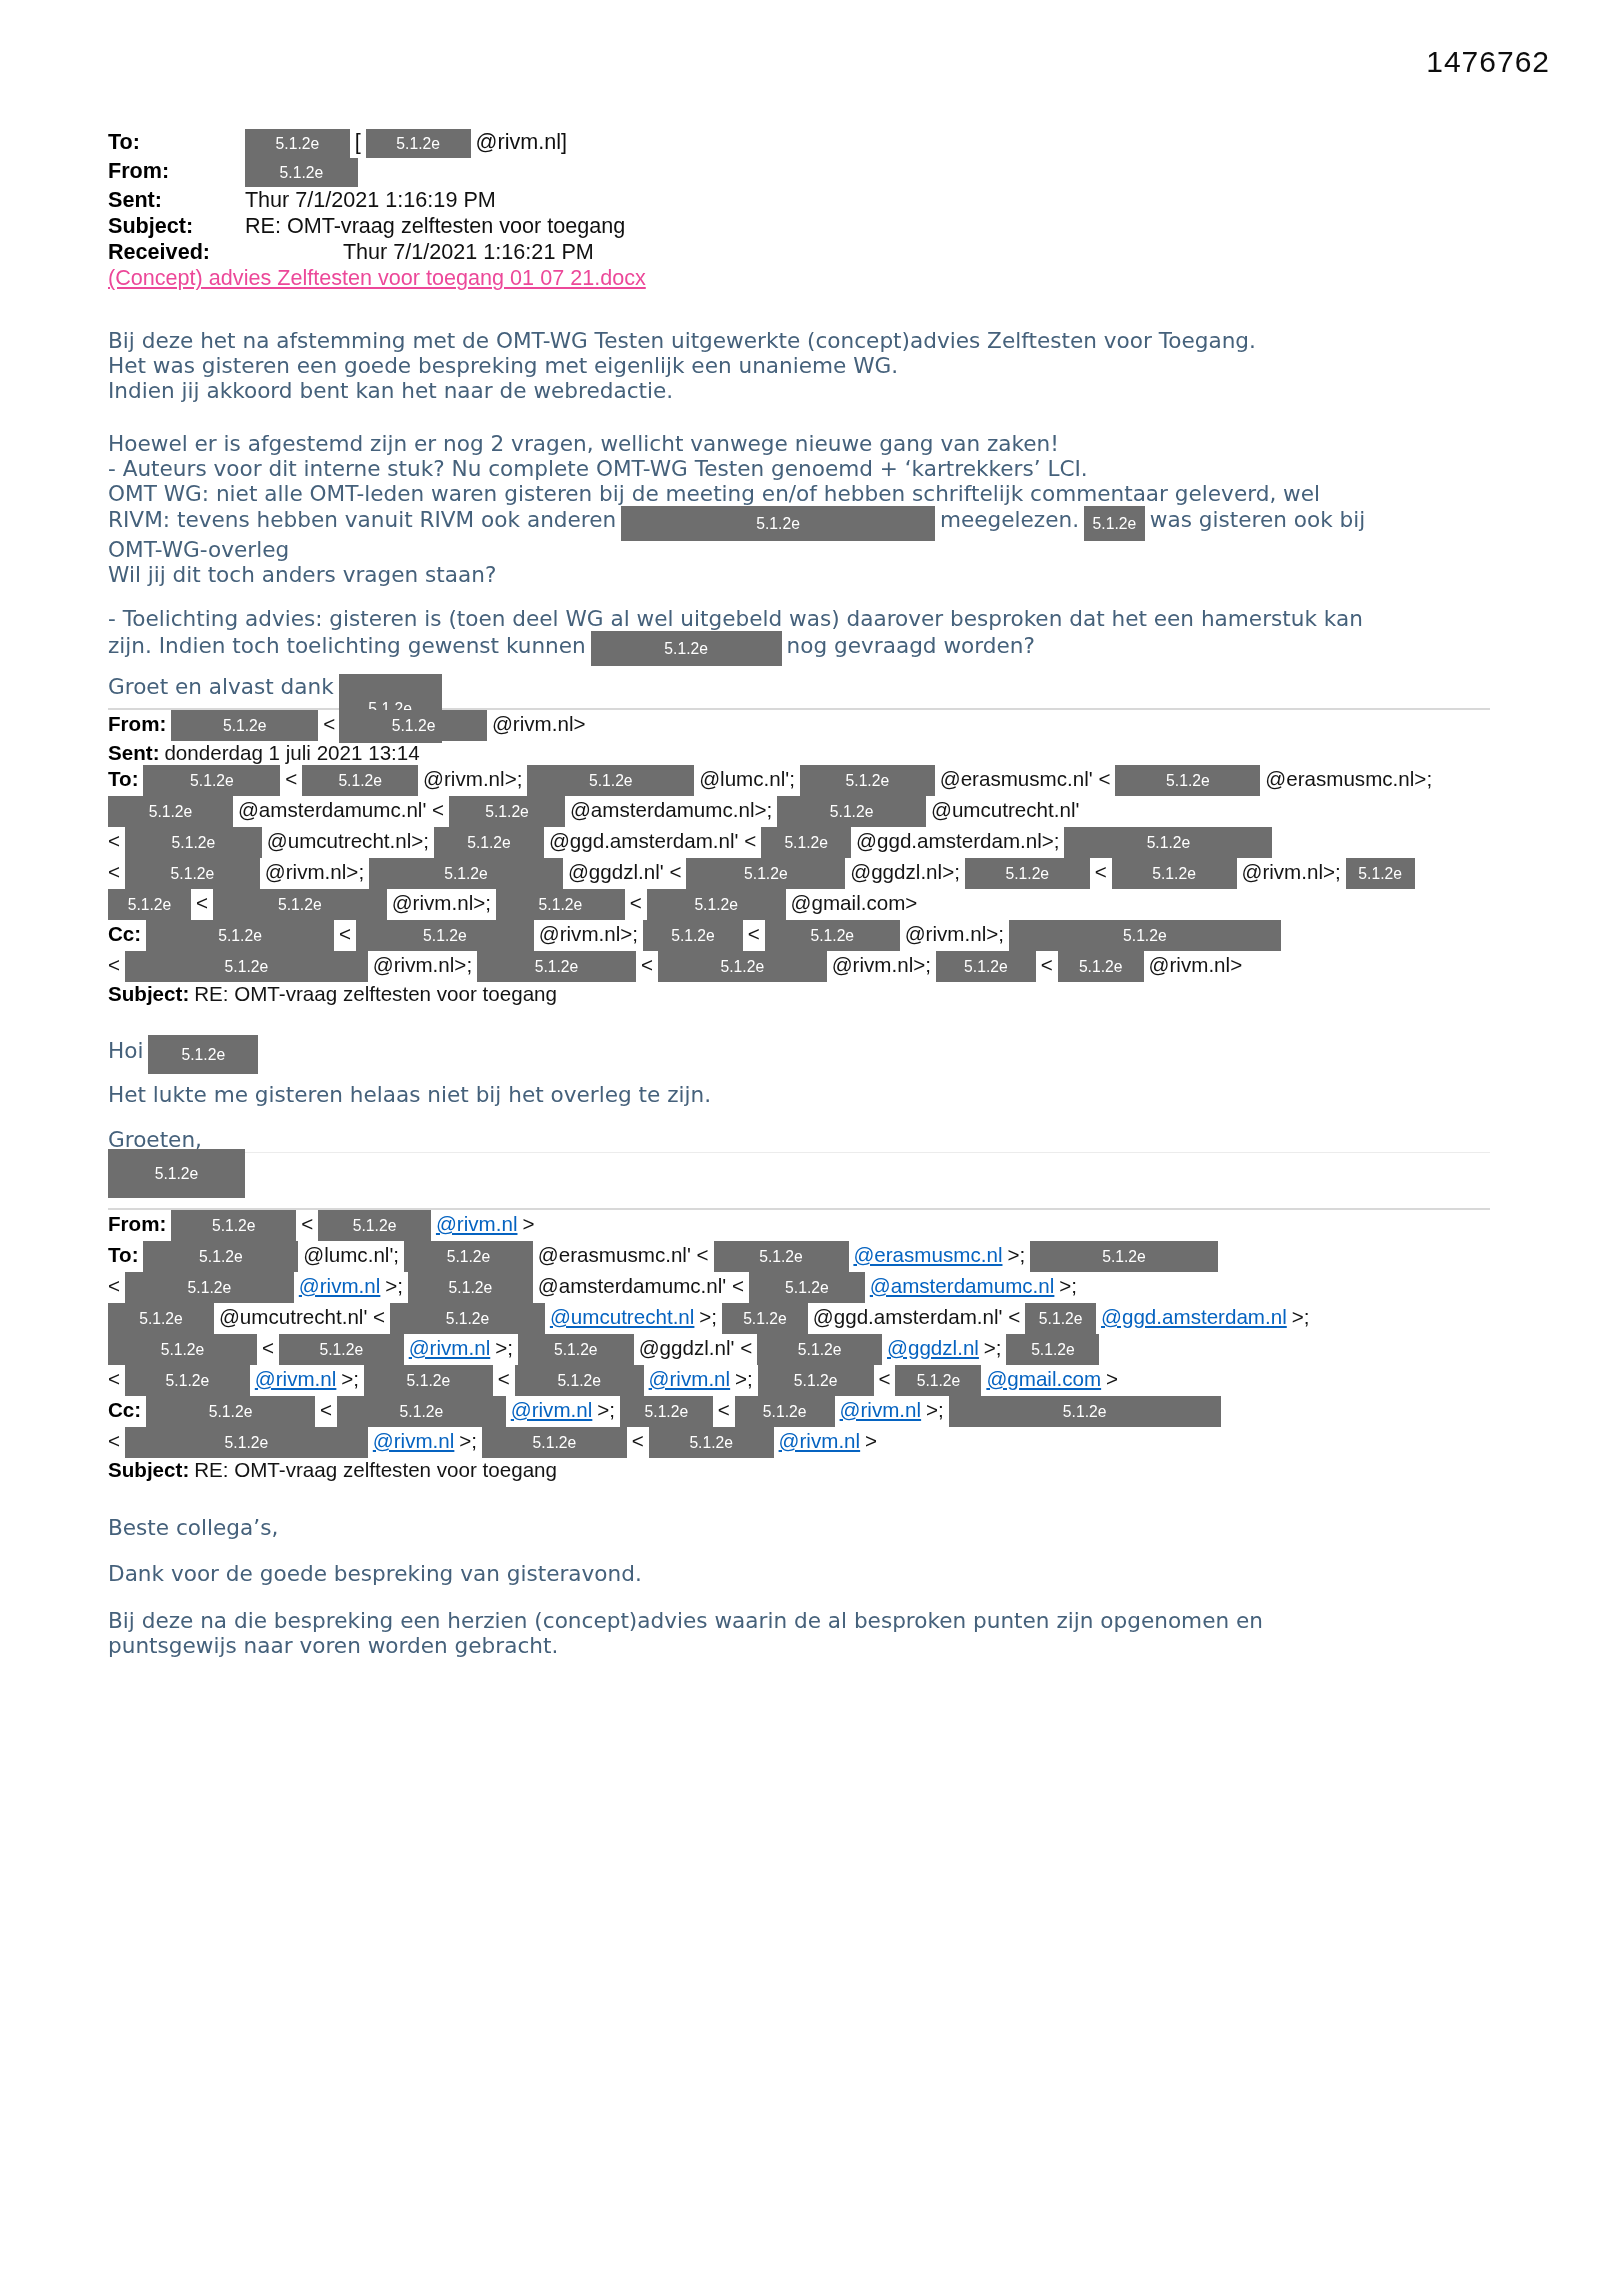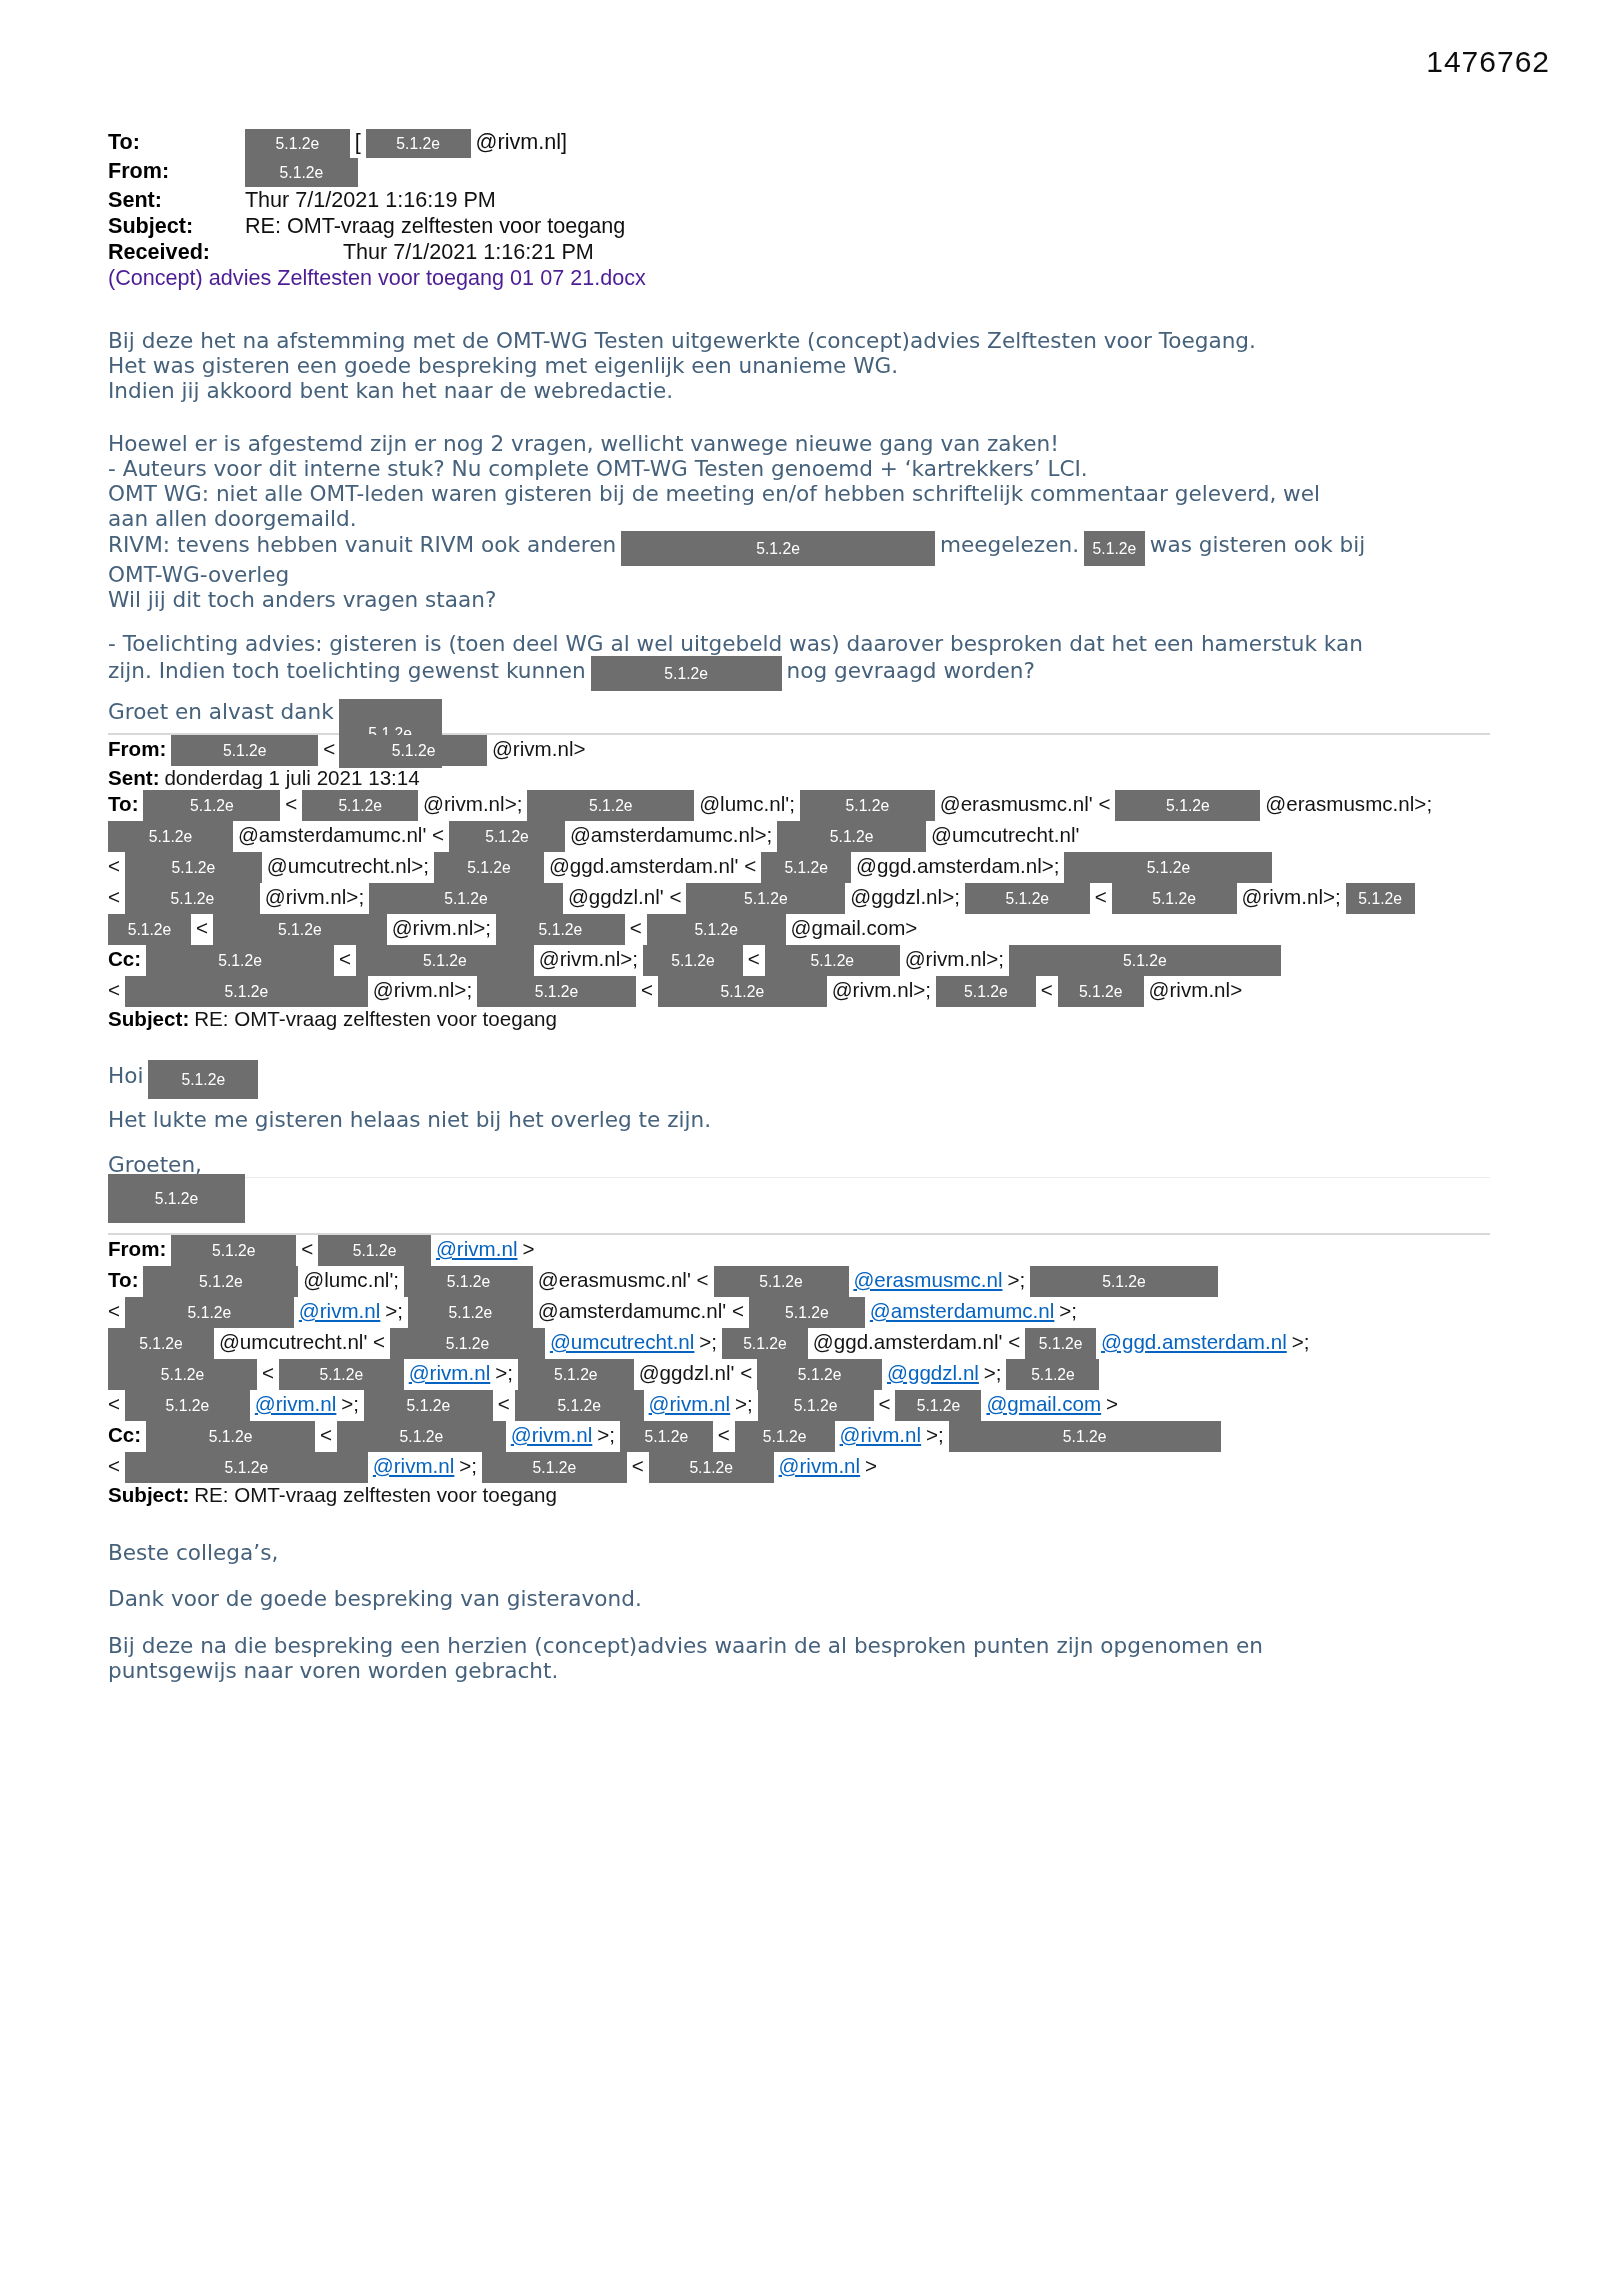--- a/index.html
+++ b/index.html
@@ -9,21 +9,21 @@
   .line{white-space:nowrap;}
   .h1{line-height:28px;font:400 21.6px "Liberation Sans",sans-serif;color:#101010;}
   .h2{line-height:33px;font:400 20.6px "Liberation Sans",sans-serif;color:#141414;}
   .bodyl{line-height:30px;font:400 21.6px "DejaVu Sans",sans-serif;color:#45617b;}
   .tok{margin-right:4.9px;}
   .lab1{display:inline-block;width:132px;font-weight:700;color:#000;}
   .labin{font-weight:700;color:#000;}
   .redact{display:inline-block;position:relative;z-index:2;background:#6e6e6e;color:#ffffff;
           text-align:center;font:400 15.7px "Liberation Sans",sans-serif;vertical-align:middle;}
   .hlink{color:#0563c1;text-decoration:underline;cursor:pointer;}
-  .alink{color:#4c1d95;cursor:pointer;}
+  .alink{color:#ec4899;text-decoration:underline;cursor:pointer;}
   .divider{height:2px;background:#d8d8d8;position:relative;z-index:1;}
   .divf{height:1px;background:#ececec;position:relative;z-index:1;}
   .gap{width:100%;}
 </style>
 </head>
 <body>
 
 <div class="page">
   <div class="docnum">1476762</div>
   <div class="flow" id="flow">
@@ -35,21 +35,20 @@
       <div class="line h1"><span class="alink tok">(Concept) advies Zelftesten voor toegang 01 07 21.docx</span></div>
       <div class="gap" style="height: 25.5px;"></div>
       <div class="gap" style="height: 11.8px;"></div>
       <div class="line bodyl"><span class="tok">Bij deze het na afstemming met de OMT-WG Testen uitgewerkte (concept)advies Zelftesten voor Toegang.</span></div>
       <div class="line bodyl"><span class="tok">Het was gisteren een goede bespreking met eigenlijk een unanieme WG.</span></div>
       <div class="line bodyl"><span class="tok">Indien jij akkoord bent kan het naar de webredactie.</span></div>
       <div class="gap" style="height: 27.4px;"></div>
       <div class="line bodyl"><span class="tok">Hoewel er is afgestemd zijn er nog 2 vragen, wellicht vanwege nieuwe gang van zaken!</span></div>
       <div class="line bodyl"><span class="tok">- Auteurs voor dit interne stuk? Nu complete OMT-WG Testen genoemd + ‘kartrekkers’ LCI.</span></div>
       <div class="line bodyl"><span class="tok">OMT WG: niet alle OMT-leden waren gisteren bij de meeting en/of hebben schriftelijk commentaar geleverd, wel</span></div>
-      <div class="line bodyl"><span class="tok">aan allen doorgemaild.</span></div>
       <div class="line bodyl"><span class="tok">RIVM: tevens hebben vanuit RIVM ook anderen</span><span class="redact tok" style="width: 314px; height: 35px; line-height: 35px; margin-bottom: -3.9px;">5.1.2e</span><span class="tok">meegelezen.</span><span class="redact tok" style="width: 61px; height: 35px; line-height: 35px; margin-bottom: -3.9px;">5.1.2e</span><span class="tok">was gisteren ook bij</span></div>
       <div class="line bodyl"><span class="tok">OMT-WG-overleg</span></div>
       <div class="line bodyl"><span class="tok">Wil jij dit toch anders vragen staan?</span></div>
       <div class="gap" style="height: 19.6px;"></div>
       <div class="line bodyl"><span class="tok">- Toelichting advies: gisteren is (toen deel WG al wel uitgebeld was) daarover besproken dat het een hamerstuk kan</span></div>
       <div class="line bodyl"><span class="tok">zijn. Indien toch toelichting gewenst kunnen</span><span class="redact tok" style="width: 191px; height: 35px; line-height: 35px; margin-bottom: -3.9px;">5.1.2e</span><span class="tok">nog gevraagd worden?</span></div>
       <div class="gap" style="height: 11.8px;"></div>
       <div class="line bodyl"><span class="tok">Groet en alvast dank</span><span class="redact tok" style="width: 103px; height: 69px; line-height: 69px; margin-bottom: -35px; vertical-align: top;">5.1.2e</span></div>
       <div class="divider"></div>
       <div class="line h2"><span class="labin tok">From:</span><span class="redact tok" style="width: 147px; height: 31px; line-height: 31px;">5.1.2e</span><span class="tok">&lt;</span><span class="redact tok" style="width: 147px; height: 31px; line-height: 31px;">5.1.2e</span><span class="tok">@rivm.nl&gt;</span></div>

